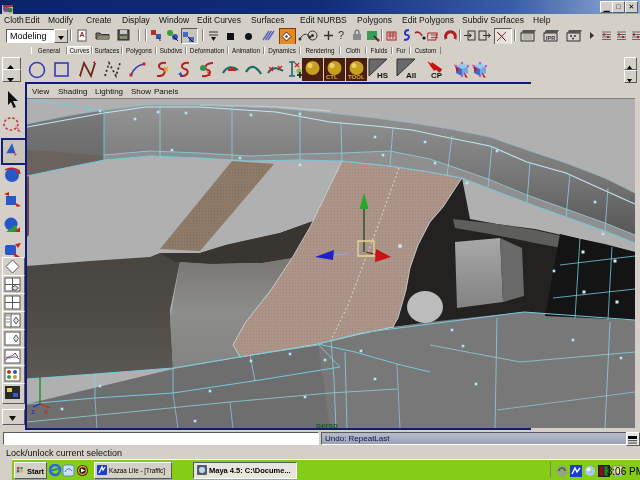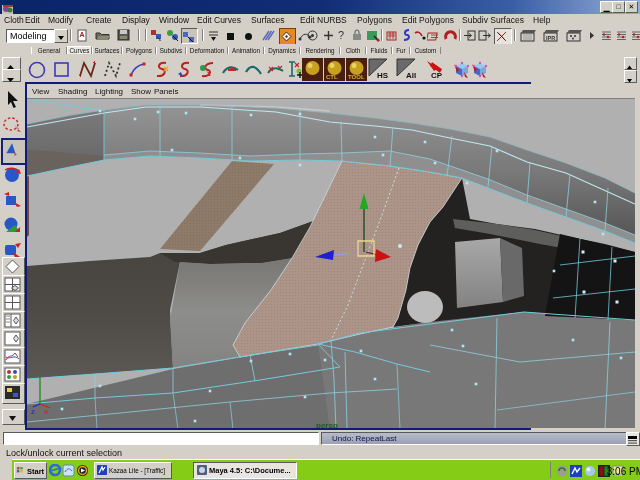--- a/index.html
+++ b/index.html
@@ -549,21 +549,21 @@
         <text x="44" y="414" font-size="8" fill="#cc2222" font-family="Liberation Sans">x</text>
         <polyline points="345,352 347,429" fill="none" stroke="#8ecfe0" stroke-width="0.8"></polyline>
         <text x="316" y="428" font-size="8" fill="#1c5c1c" font-family="Liberation Sans" font-weight="bold">persp</text>
       </svg>
   </div>
 </div>
 <div class="abs" style="left:637px;top:82px;width:3px;height:348px;background:#d4d0c8;"></div>
 
 <div class="abs" style="left:0;top:430px;width:640px;height:17px;background:#d4d0c8;">
   <div class="abs sunken" style="left:3px;top:2px;width:314px;height:11px;background:#fff;"></div>
-  <div class="abs sunken" style="left:321px;top:2px;width:302px;height:11px;background:linear-gradient(180deg,#b8bccc,#9aa0b6);font-size:8px;color:#101540;line-height:11px;padding-left:10px;">Undo: RepeatLast</div>
+  <div class="abs sunken" style="left:321px;top:2px;width:302px;height:11px;background:linear-gradient(180deg,#b8bccc,#9aa0b6);font-size:8px;color:#101540;line-height:11px;padding-left:3px;">Undo: RepeatLast</div>
   <div class="abs raised" style="left:626px;top:2px;width:12px;height:12px;background:#e8e6e0;">
     <svg width="10" height="10" style="margin:1px">
         <rect x="0" y="0" width="9" height="3" fill="#000"></rect>
         <rect x="0" y="4" width="9" height="1.2" fill="#555"></rect>
         <rect x="0" y="6.5" width="9" height="1.2" fill="#555"></rect>
       </svg>
   </div>
 </div>
 
 <div class="abs" style="left:0;top:447px;width:640px;height:12px;background:#d4d0c8;

